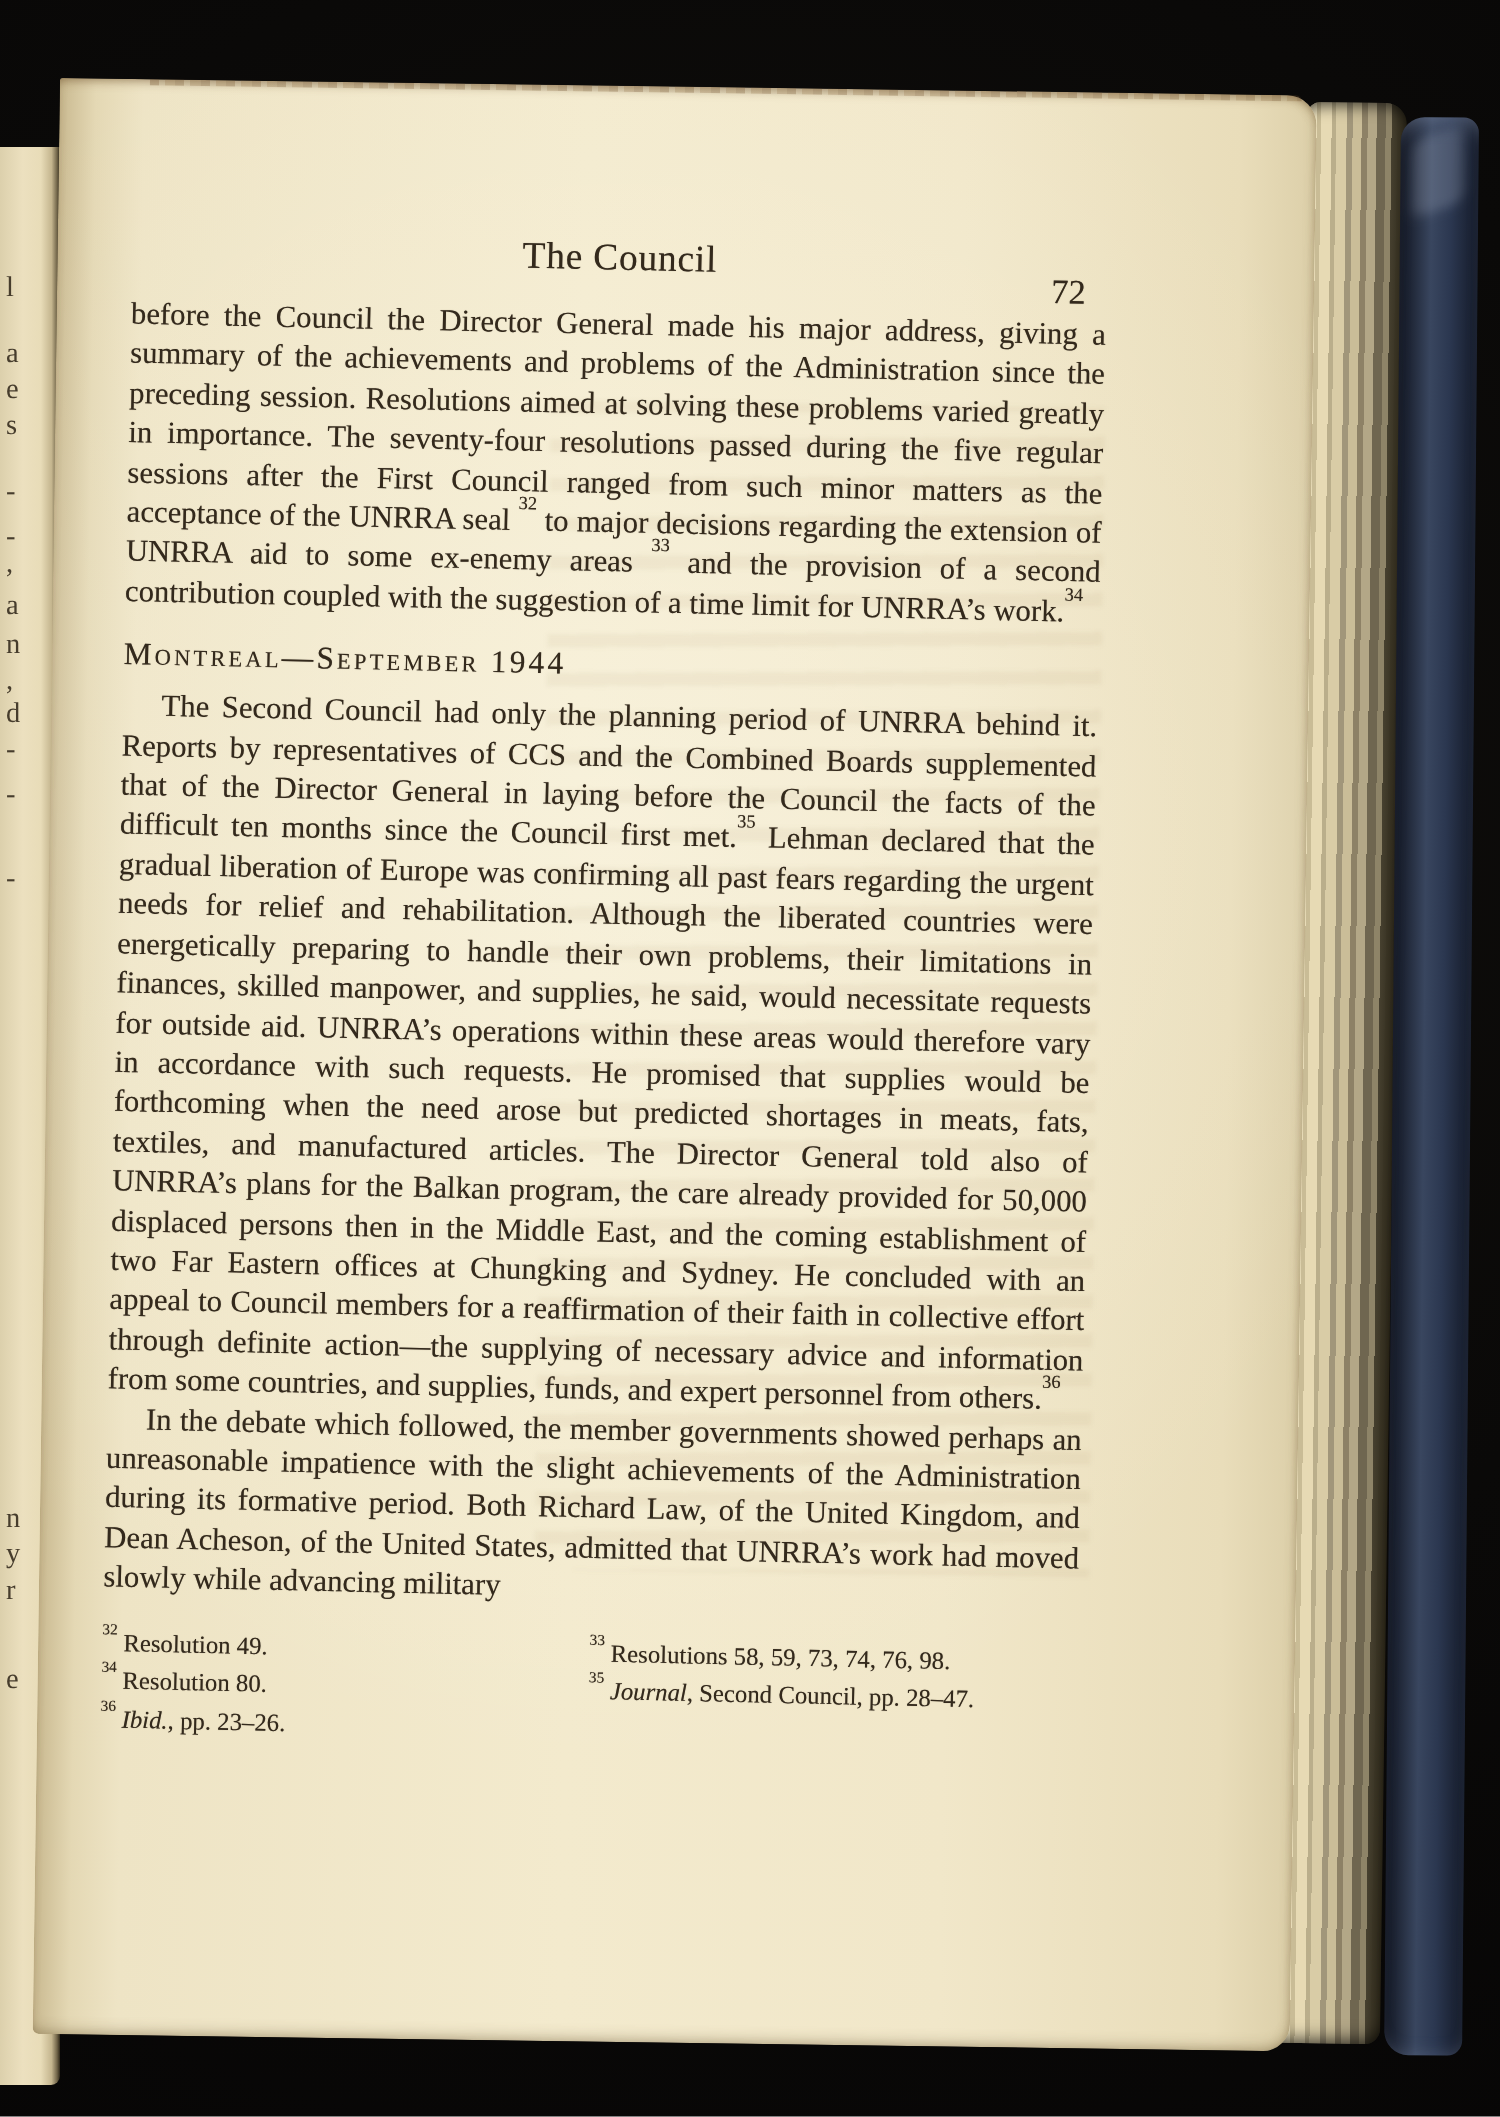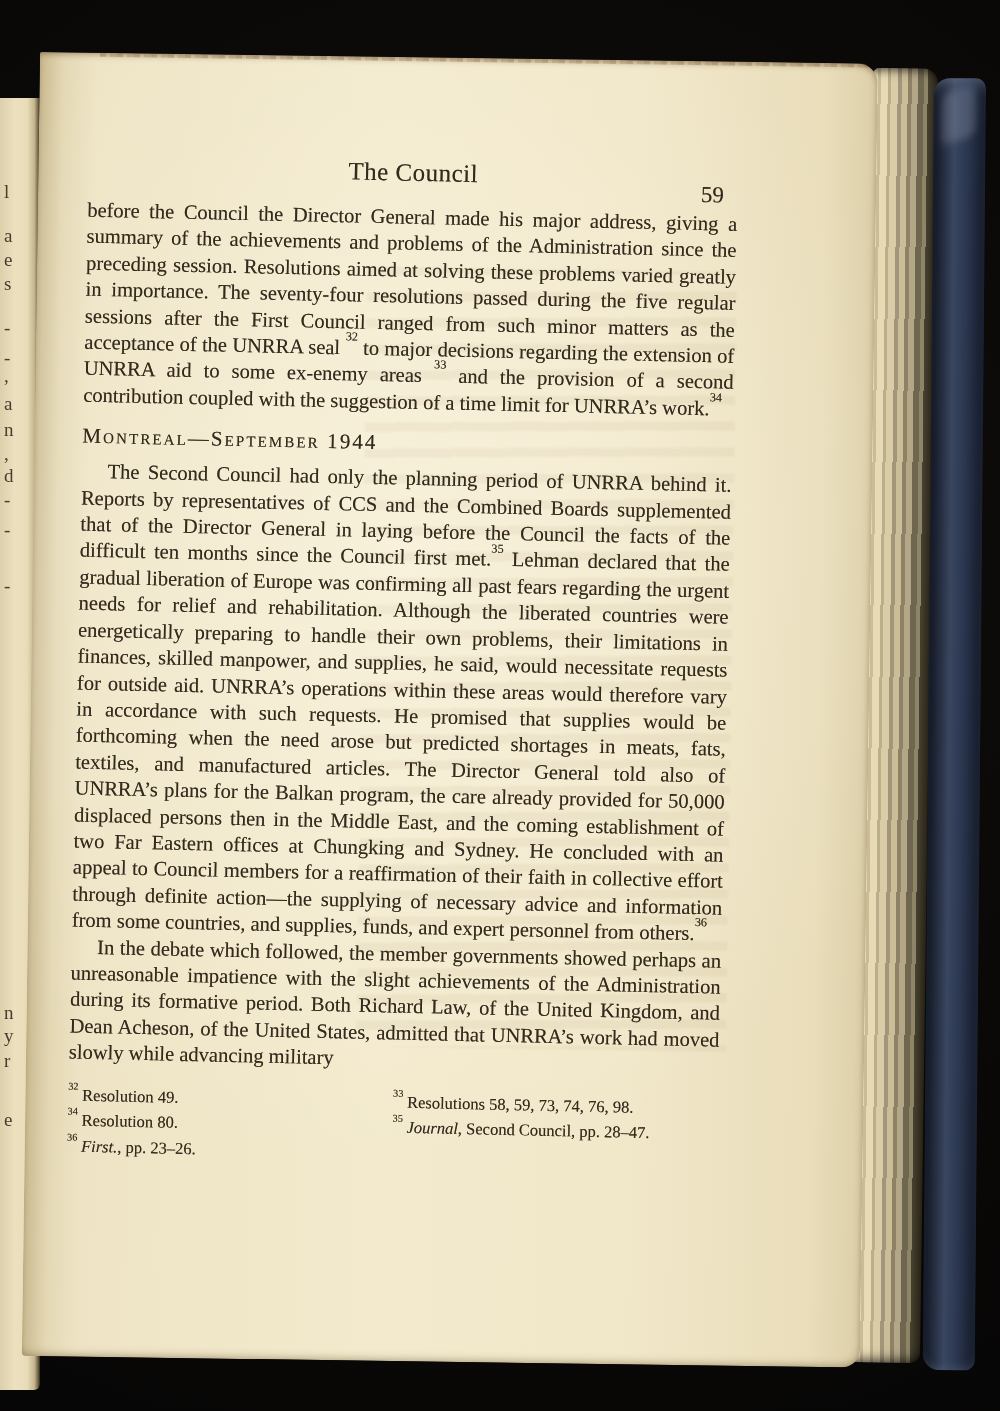--- a/index.html
+++ b/index.html
@@ -136,35 +136,35 @@
 </div>
 
 <div class="page-stack"></div>
 <div class="cover"></div>
 
 <div class="main-page">
   <div class="ghost"></div>
 
   <div class="text-block">
     <h1 class="running-head">The Council</h1>
-    <div class="page-number">59</div>
+    <div class="page-number">72</div>
 
     <p class="body-para first"><span>before the Council the Director General made his major address, giving a summary of the achievements and problems of the Administration since the preceding session. Resolutions aimed at solving these problems varied greatly in importance. The seventy-four resolutions passed during the five regular sessions after the First Council ranged from such minor matters as the acceptance of the UNRRA seal </span><sup class="fnref">32</sup><span> to major decisions regarding the extension of UNRRA aid to some ex-enemy areas </span><sup class="fnref">33</sup><span> and the provision of a second contribution coupled with the suggestion of a time limit for UNRRA’s work.</span><sup class="fnref">34</sup></p>
 
     <h2 class="section-heading">Montreal—September 1944</h2>
 
     <p class="body-para indent"><span>The Second Council had only the planning period of UNRRA behind it. Reports by representatives of CCS and the Combined Boards supplemented that of the Director General in laying before the Council the facts of the difficult ten months since the Council first met.</span><sup class="fnref">35</sup><span> Lehman declared that the gradual liberation of Europe was confirming all past fears regarding the urgent needs for relief and rehabilitation. Although the liberated countries were energetically preparing to handle their own problems, their limitations in finances, skilled manpower, and supplies, he said, would necessitate requests for outside aid. UNRRA’s operations within these areas would therefore vary in accordance with such requests. He promised that supplies would be forthcoming when the need arose but predicted shortages in meats, fats, textiles, and manufactured articles. The Director General told also of UNRRA’s plans for the Balkan program, the care already provided for 50,000 displaced persons then in the Middle East, and the coming establishment of two Far Eastern offices at Chungking and Sydney. He concluded with an appeal to Council members for a reaffirmation of their faith in collective effort through definite action—the supplying of necessary advice and information from some countries, and supplies, funds, and expert personnel from others.</span><sup class="fnref">36</sup></p>
 
     <p class="body-para indent">In the debate which followed, the member governments showed perhaps an unreasonable impatience with the slight achievements of the Administration during its formative period. Both Richard Law, of the United Kingdom, and Dean Acheson, of the United States, admitted that UNRRA’s work had moved slowly while advancing military</p>
 
     <div class="footnotes">
       <div class="fn-col-left">
         <div class="fn-line"><sup>32</sup><span>Resolution 49.</span></div>
         <div class="fn-line"><sup>34</sup><span>Resolution 80.</span></div>
-        <div class="fn-line"><sup>36</sup><i>First.</i><span>, pp. 23–26.</span></div>
+        <div class="fn-line"><sup>36</sup><i>Ibid.</i><span>, pp. 23–26.</span></div>
       </div>
       <div class="fn-col-right">
         <div class="fn-line"><sup>33</sup><span>Resolutions 58, 59, 73, 74, 76, 98.</span></div>
         <div class="fn-line"><sup>35</sup><i>Journal</i><span>, Second Council, pp. 28–47.</span></div>
       </div>
     </div>
   </div>
 </div>
 
 </body></html>

